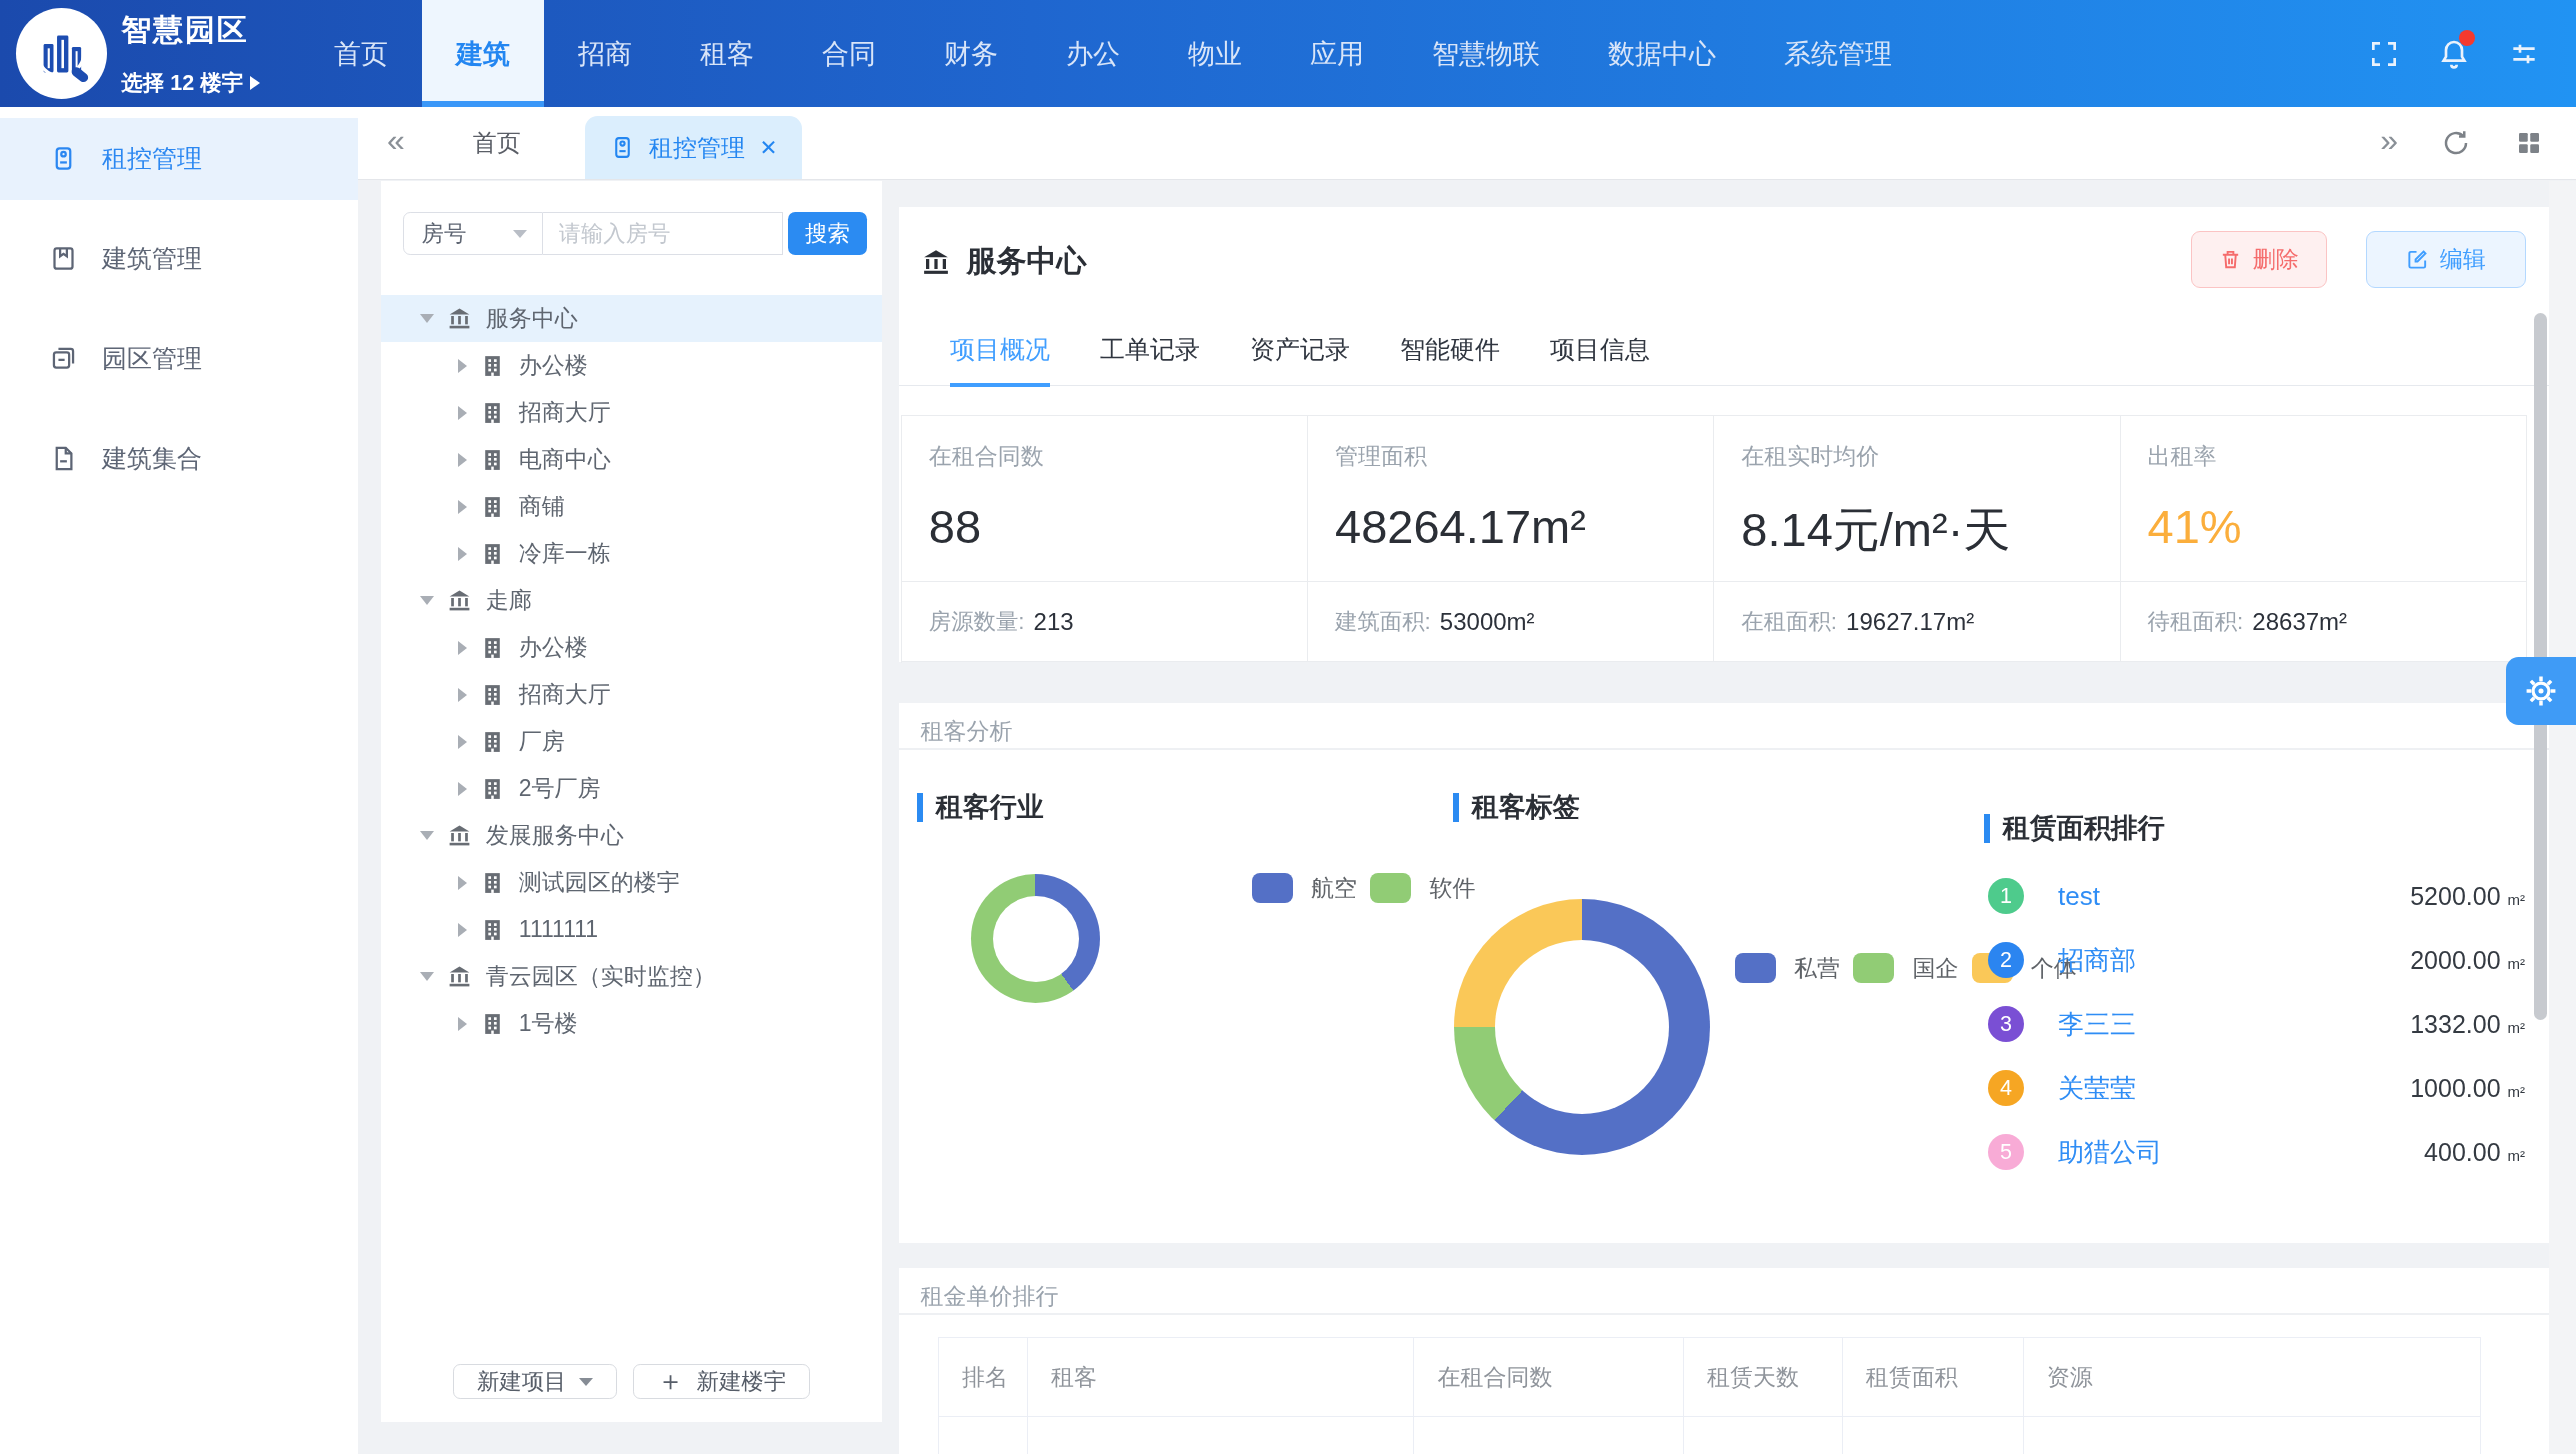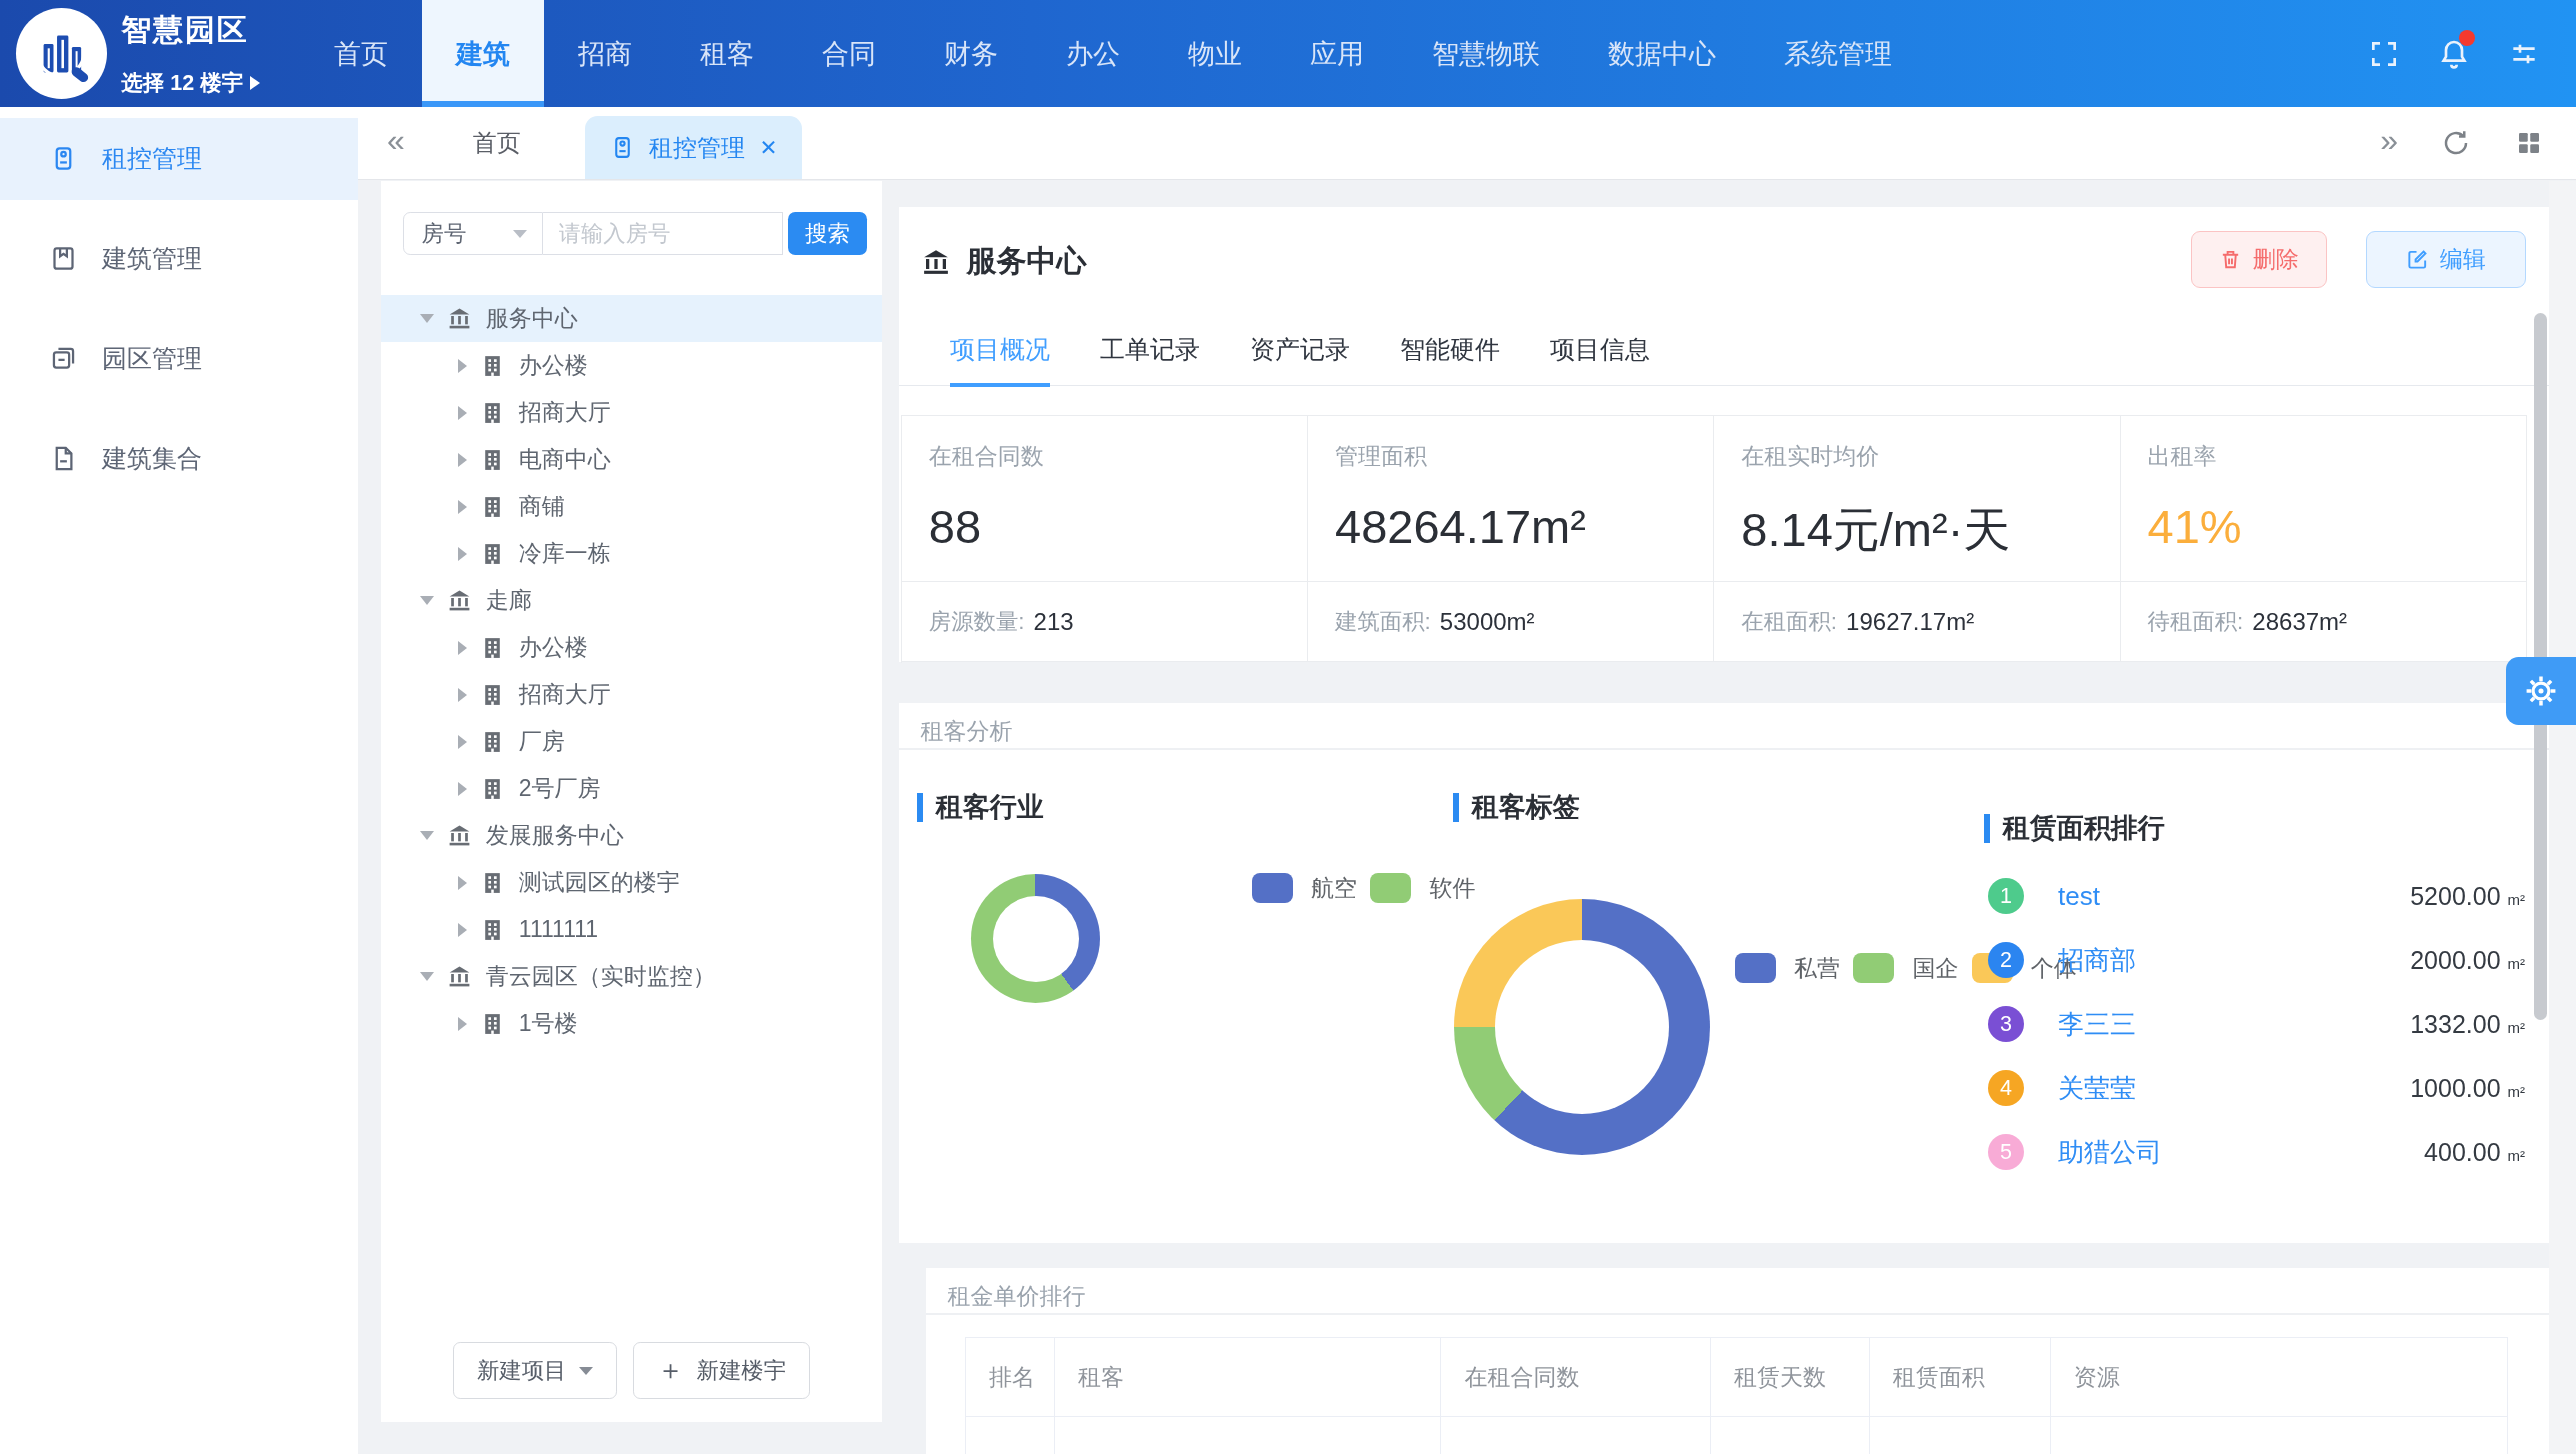--- a/index.html
+++ b/index.html
@@ -54,21 +54,21 @@
   #search-btn { width:79px; margin-left:5.4px; background:#2b8bf2; color:#fff; font-size:22.4px; border:none; border-radius:7.2px; cursor:pointer; }
   #tree-list { position:absolute; left:0; top:114px; width:501px; }
   .tree-row { height:47px; display:flex; align-items:center; font-size:23px; color:#5f6670; cursor:pointer; }
   .tree-row.selected { background:#e6f2fd; }
   .tree-row .caret-down { width:0; height:0; border-left:7.2px solid transparent; border-right:7.2px solid transparent; border-top:9px solid #a9aeb5; }
   .tree-row .caret-right { width:0; height:0; border-top:7.2px solid transparent; border-bottom:7.2px solid transparent; border-left:9px solid #a9aeb5; }
   .tree-row svg { width:25px; height:25px; margin:0 14.3px 0 12.5px; color:#686d74; }
   .lvl1 { padding-left:39px; }
   .lvl2 { padding-left:77px; }
   #tree-footer { position:absolute; left:0; bottom:23px; width:501px; display:flex; justify-content:center; gap:16px; }
-  .tree-btn { height:57px; background:#fff; border:1.8px solid #d8dbe0; border-radius:7.2px; font-size:22.4px; color:#565d68; display:flex; align-items:center; padding:16px 23px; gap:12.5px; cursor:pointer; }
+  .tree-btn { height:35px; background:#fff; border:1.8px solid #d8dbe0; border-radius:7.2px; font-size:22.4px; color:#565d68; display:flex; align-items:center; padding:16px 23px; gap:12.5px; cursor:pointer; }
   .btn-caret { width:0; height:0; border-left:7.2px solid transparent; border-right:7.2px solid transparent; border-top:8px solid #868c95; }
   .plus { font-size:27px; color:#565d68; line-height:1; }
 
   
   .panel { background:#fff; position:absolute; }
   #head-panel { left:899px; top:207px; width:1650px; height:455px; }
   #head-title { position:absolute; left:21.5px; top:34px; display:flex; align-items:center; gap:16px; font-size:30px; font-weight:bold; color:#2b2f36; }
   #head-title svg { width:30px; height:30px; color:#2b2f36; }
   #btn-delete { position:absolute; left:1292px; top:24px; width:136px; height:57px; background:#fef0f0; border:1.8px solid #fbc4c4; border-radius:9px; color:#f56c6c; font-size:23px; display:flex; align-items:center; justify-content:center; gap:10.7px; cursor:pointer; }
   #btn-edit { position:absolute; left:1467px; top:24px; width:160px; height:57px; background:#ecf5ff; border:1.8px solid #b3d8ff; border-radius:9px; color:#409eff; font-size:23px; display:flex; align-items:center; justify-content:center; gap:10.7px; cursor:pointer; }
@@ -102,21 +102,21 @@
   .lg-item { display:flex; align-items:center; gap:18px; height:30px; }
   .lg-marker { width:41px; height:30px; border-radius:8px; }
   .lg-label { font-size:23px; color:#5f6368; }
   #ranking-list { position:absolute; left:1089px; top:175px; width:537px; }
   .rank-row { height:36px; margin-bottom:28px; display:flex; align-items:center; position:relative; }
   .rank-badge { width:36px; height:36px; border-radius:50%; color:#fff; font-size:21.5px; display:flex; align-items:center; justify-content:center; flex:0 0 auto; }
   .rank-name { margin-left:34px; font-size:26px; color:#2f8df5; cursor:pointer; }
   .rank-value { position:absolute; right:0; font-size:25px; color:#343a42; }
   .rank-unit { font-size:15px; }
 
-  #rent-panel { left:899px; top:1268px; width:1650px; height:186px; overflow:hidden;margin-left:27px; }
+  #rent-panel { left:899px; top:1268px; width:1650px; height:186px; overflow:hidden; }
   #rent-table { position:absolute; left:39px; top:69px; width:1543px; border:1.8px solid #ebeef5; border-bottom:none; }
   #rent-head { display:flex; height:79px; border-bottom:1.8px solid #ebeef5; }
   .th { font-size:23px; color:#8f949b; display:flex; align-items:center; padding-left:23px; border-right:1.8px solid #ebeef5; }
   .th:last-child { border-right:none; }
   #rent-empty-row { display:flex; height:54px; }
   .td-empty { border-right:1.8px solid #ebeef5; }
   .td-empty:last-child { border-right:none; }
 
   
   #right-strip { left:2549px; top:181px; width:27px; height:1274px; background:#f3f4f6; }

